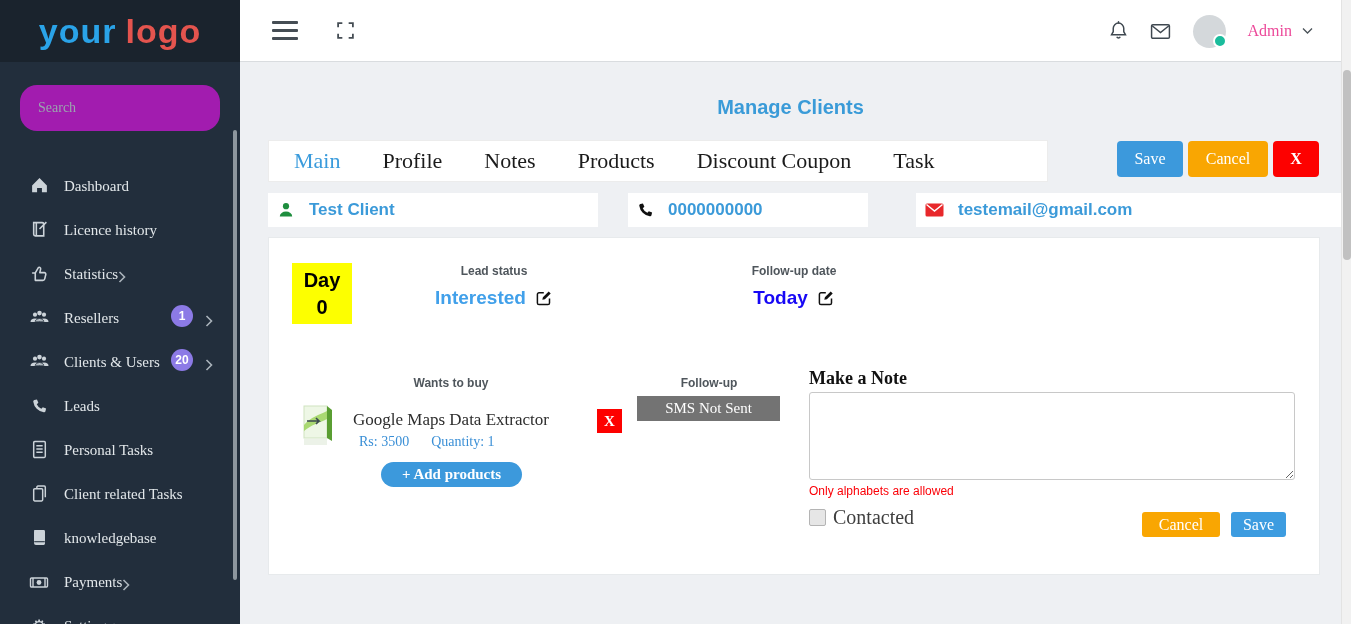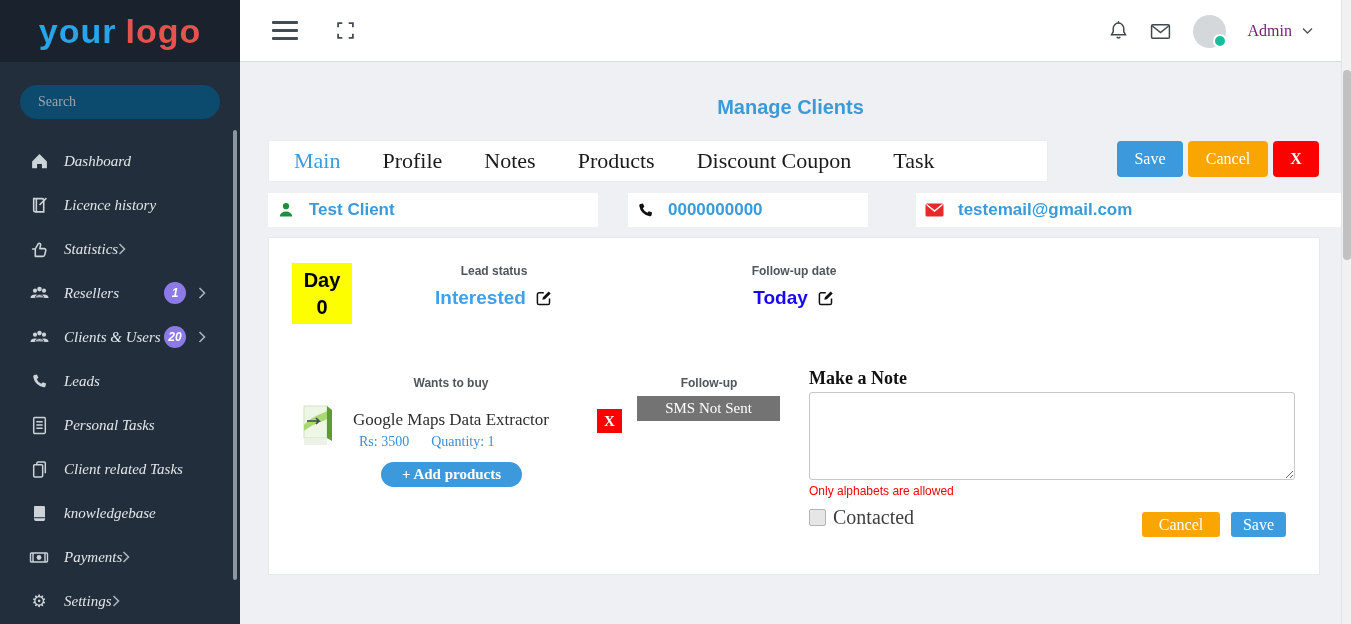--- a/index.html
+++ b/index.html
@@ -4,42 +4,42 @@
 <style>
   html,body{margin:0;padding:0;background:#eef0f3;}
   .app{position:relative;width:1351px;height:624px;overflow:hidden;font-family:"Liberation Serif",serif;background:#eef0f3;}
 
   
   .sidebar{position:absolute;left:0;top:0;width:240px;height:624px;background:#222e3c;}
   .logo-strip{height:62px;background:#1a232d;display:flex;align-items:center;justify-content:center;}
   .logo-strip .t1{font-family:"Liberation Sans",sans-serif;font-weight:bold;font-size:34px;color:#2aa3e8;letter-spacing:1px;}
   .logo-strip .t2{font-family:"Liberation Sans",sans-serif;font-weight:bold;font-size:34px;color:#e4544e;margin-left:9px;letter-spacing:1px;}
   .search-wrap{padding:23px 20px 0 20px;}
-  .search-input{width:200px;height:34px;box-sizing:border-box;background:#0c4a6e;border:none;border-radius:17px;color:#c3ccd4;font-family:"Liberation Serif",serif;font-size:14px;padding:0 18px;outline:none;}
+  .search-input{width:200px;height:46px;box-sizing:border-box;background:#a21caf;border:none;border-radius:17px;color:#c3ccd4;font-family:"Liberation Serif",serif;font-size:14px;padding:0 18px;outline:none;}
   .search-input::placeholder{color:#9aa5ae;}
   .nav{margin-top:20px;}
-  .nav-item{height:44px;display:flex;align-items:center;padding:0 32px 0 28px;cursor:pointer;font-style:italic;}
+  .nav-item{height:44px;display:flex;align-items:flex-end;padding:0 25px 0 28px;cursor:pointer;}
   .nicon{width:22px;display:flex;align-items:center;justify-content:center;color:#ccd3d9;flex:0 0 22px;}
   .nicon svg{display:block;}
   .glyph{font-family:"DejaVu Sans",sans-serif;font-size:17px;color:#ccd3d9;line-height:1;}
   .nlabel{margin-left:14px;font-size:15px;color:#e2e7ea;}
   .nbadge{margin-left:auto;margin-right:12px;min-width:22px;height:22px;border-radius:11px;background:#8c7ae6;color:#fff;font-family:"Liberation Sans",sans-serif;font-weight:bold;font-size:12px;display:flex;align-items:center;justify-content:center;padding:0 4px;box-sizing:border-box;}
   .chev{flex:0 0 10px;display:flex;align-items:center;}
   .nav-item.nochev .chev{visibility:hidden;}
   .side-thumb{position:absolute;left:233px;top:130px;width:4px;height:450px;background:#8d969e;border-radius:2px;}
 
   
   .header{position:absolute;left:240px;top:0;width:1101px;height:62px;background:#ffffff;border-bottom:1px solid #d9dcdf;box-sizing:border-box;}
   .hamburger{position:absolute;left:32px;top:21px;width:26px;height:19px;display:flex;flex-direction:column;justify-content:space-between;cursor:pointer;}
   .hamburger span{display:block;height:3px;background:#454d54;border-radius:1px;}
   .fullscreen{position:absolute;left:96px;top:21px;cursor:pointer;}
   .header-right{position:absolute;right:28px;top:0;height:62px;display:flex;align-items:center;gap:22px;}
   .avatar{position:relative;width:33px;height:33px;border-radius:50%;background:#d4d8db;}
   .avatar .dot{position:absolute;right:-1px;bottom:0;width:10px;height:10px;border-radius:50%;background:#1abc9c;border:2px solid #fff;}
-  .admin-name{font-size:16px;color:#701a75;}
+  .admin-name{font-size:16px;color:#ec4899;}
 
   
   .content{position:absolute;left:240px;top:62px;width:1101px;height:562px;background:#eef0f3;}
   .page-title{position:absolute;left:0;top:34px;width:100%;text-align:center;font-family:"Liberation Sans",sans-serif;font-weight:bold;font-size:20px;color:#3a9bd8;}
   .tabbar{position:absolute;left:28px;top:78px;width:780px;height:42px;background:#fff;border:1px solid #ececec;box-sizing:border-box;display:flex;align-items:center;}
   .tab{padding:0 17px;font-size:22px;color:#1b1b1b;cursor:pointer;margin-left:8px;}
   .tab.active{color:#3a9bdc;}
   .top-actions{position:absolute;top:79px;right:22px;display:flex;gap:5px;}
   .btn{border:none;border-radius:4px;color:#fff;font-family:"Liberation Serif",serif;font-size:16px;cursor:pointer;height:36px;}
   .btn-save-top{width:66px;background:#3c99dc;}

